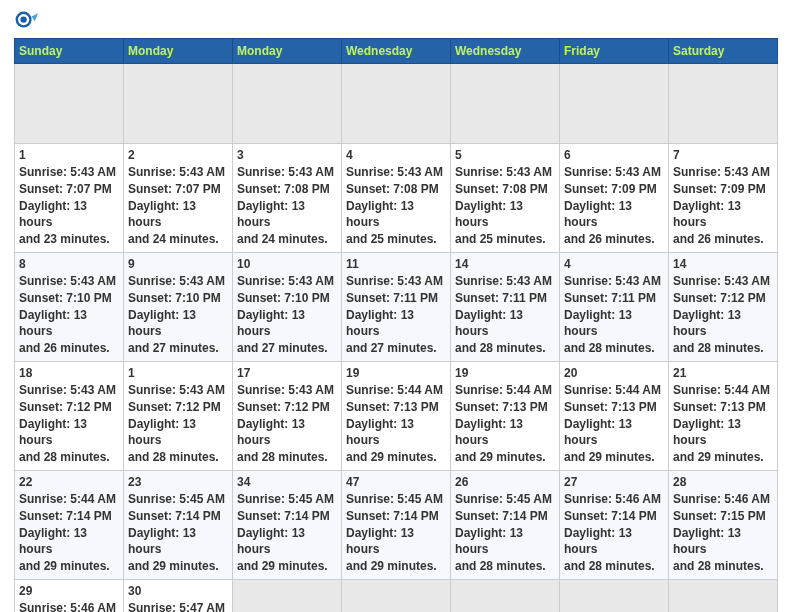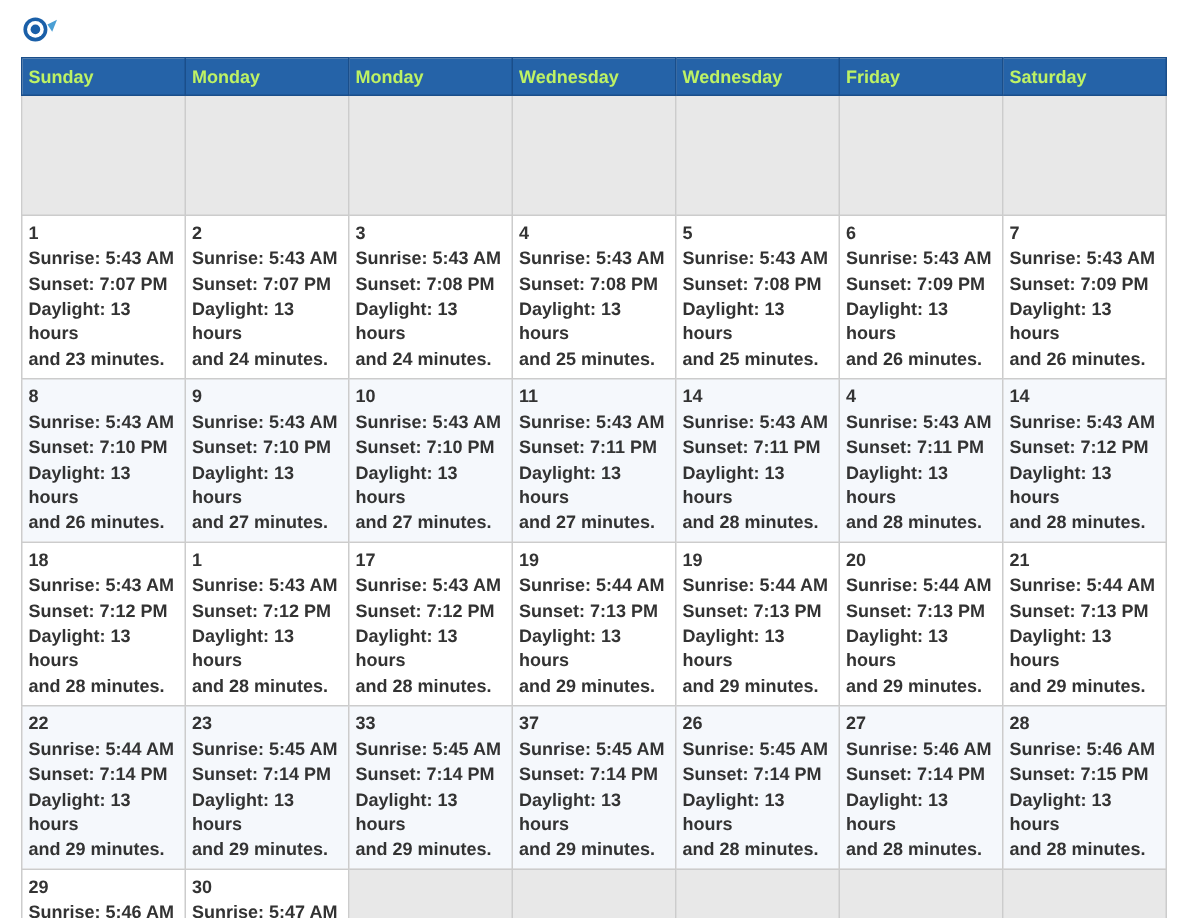--- a/index.html
+++ b/index.html
@@ -304,28 +304,28 @@
 and 29 minutes.</div>
           </td>
           <td>
             <span class="day-num">23</span>
             <div class="day-info" style="white-space: pre-line;">Sunrise: 5:45 AM
 Sunset: 7:14 PM
 Daylight: 13 hours
 and 29 minutes.</div>
           </td>
           <td>
-            <span class="day-num">33</span>
+            <span class="day-num">34</span>
             <div class="day-info" style="white-space: pre-line;">Sunrise: 5:45 AM
 Sunset: 7:14 PM
 Daylight: 13 hours
 and 29 minutes.</div>
           </td>
           <td>
-            <span class="day-num">37</span>
+            <span class="day-num">47</span>
             <div class="day-info" style="white-space: pre-line;">Sunrise: 5:45 AM
 Sunset: 7:14 PM
 Daylight: 13 hours
 and 29 minutes.</div>
           </td>
           <td>
             <span class="day-num">26</span>
             <div class="day-info" style="white-space: pre-line;">Sunrise: 5:45 AM
 Sunset: 7:14 PM
 Daylight: 13 hours

